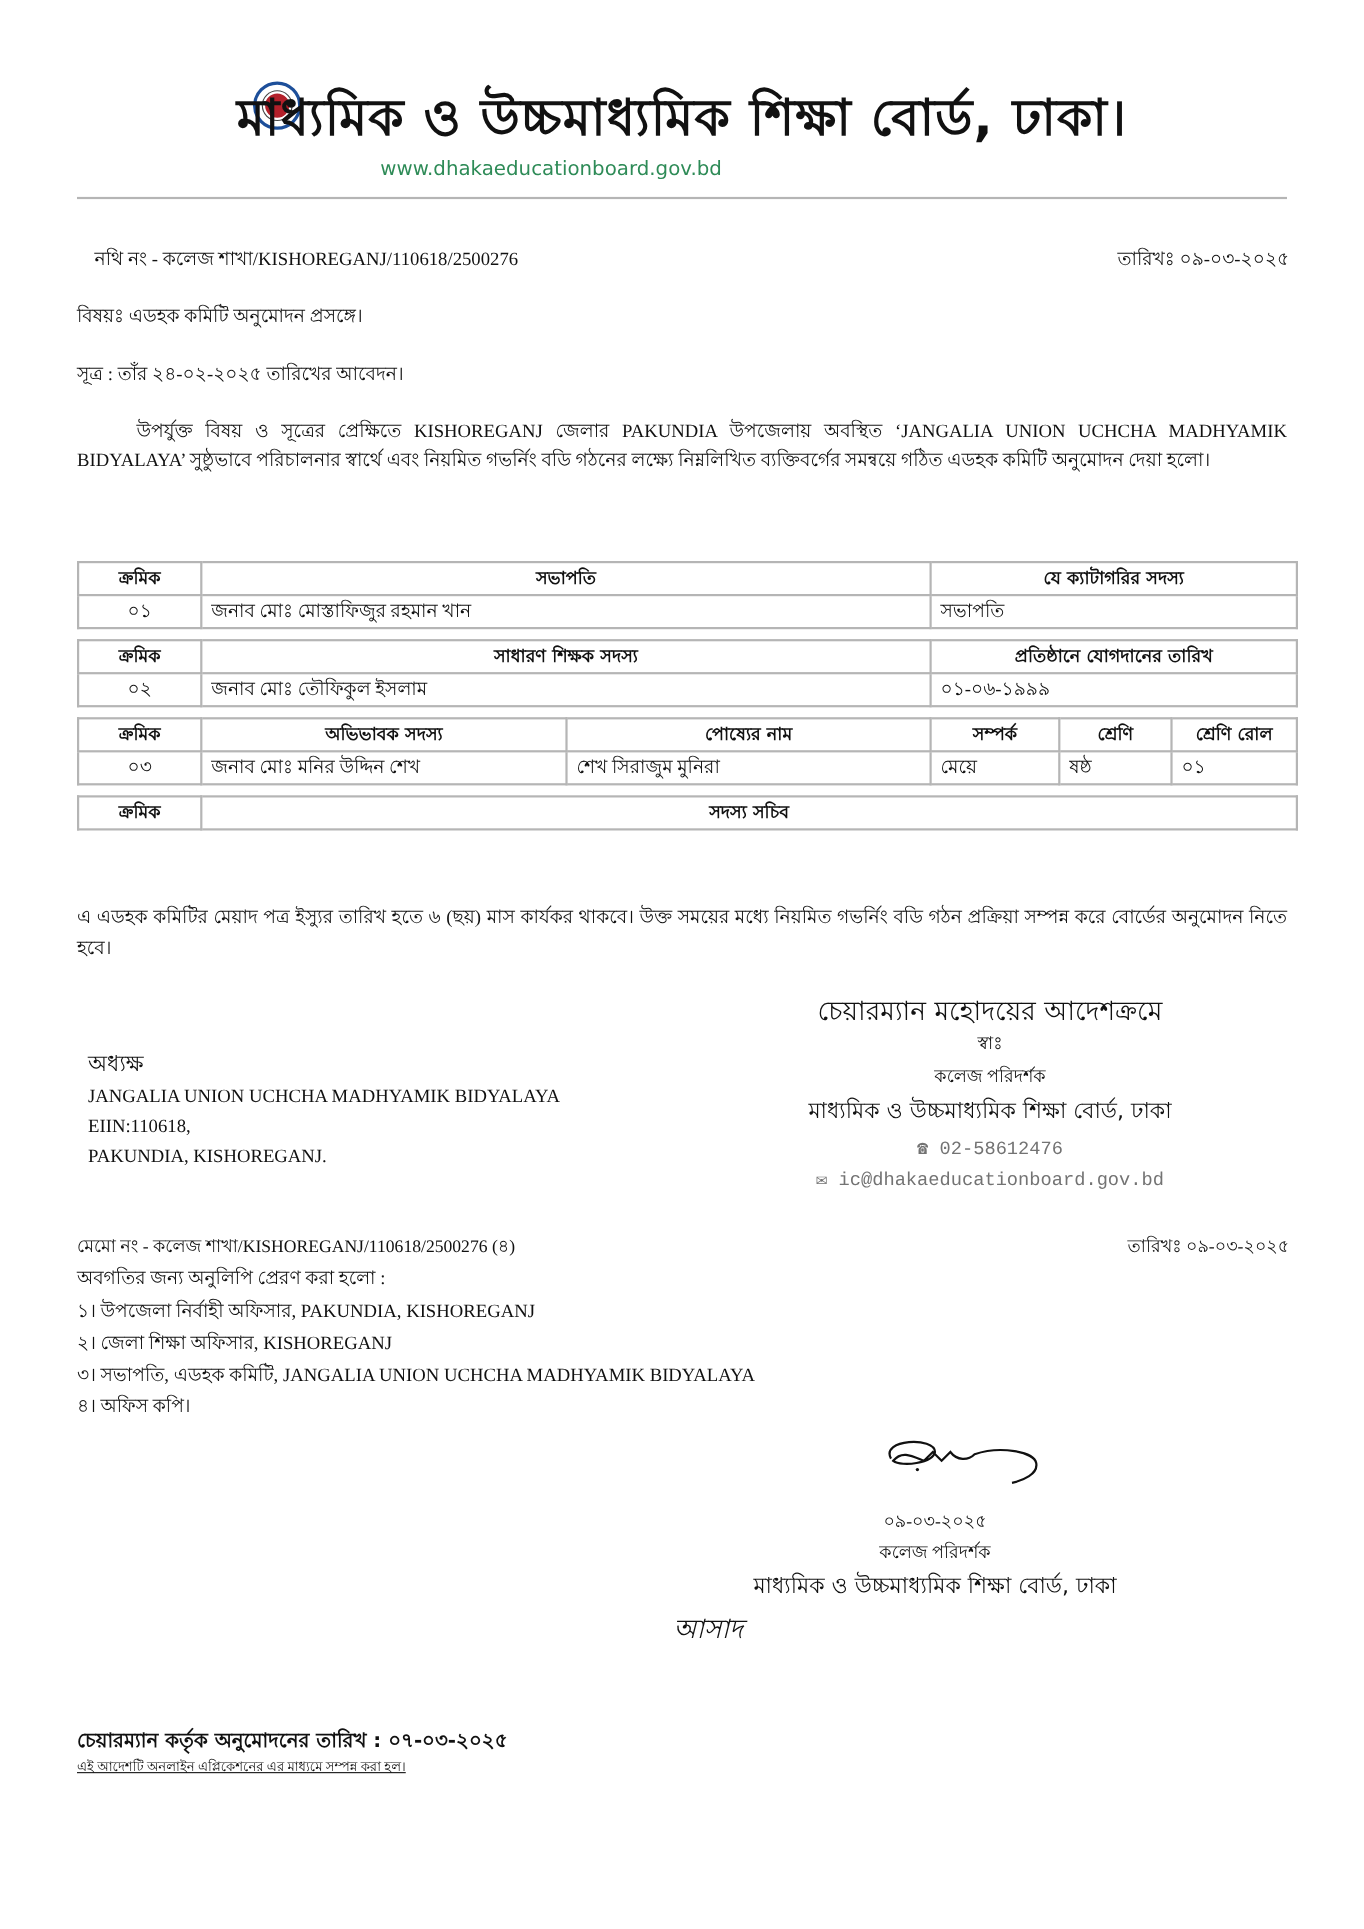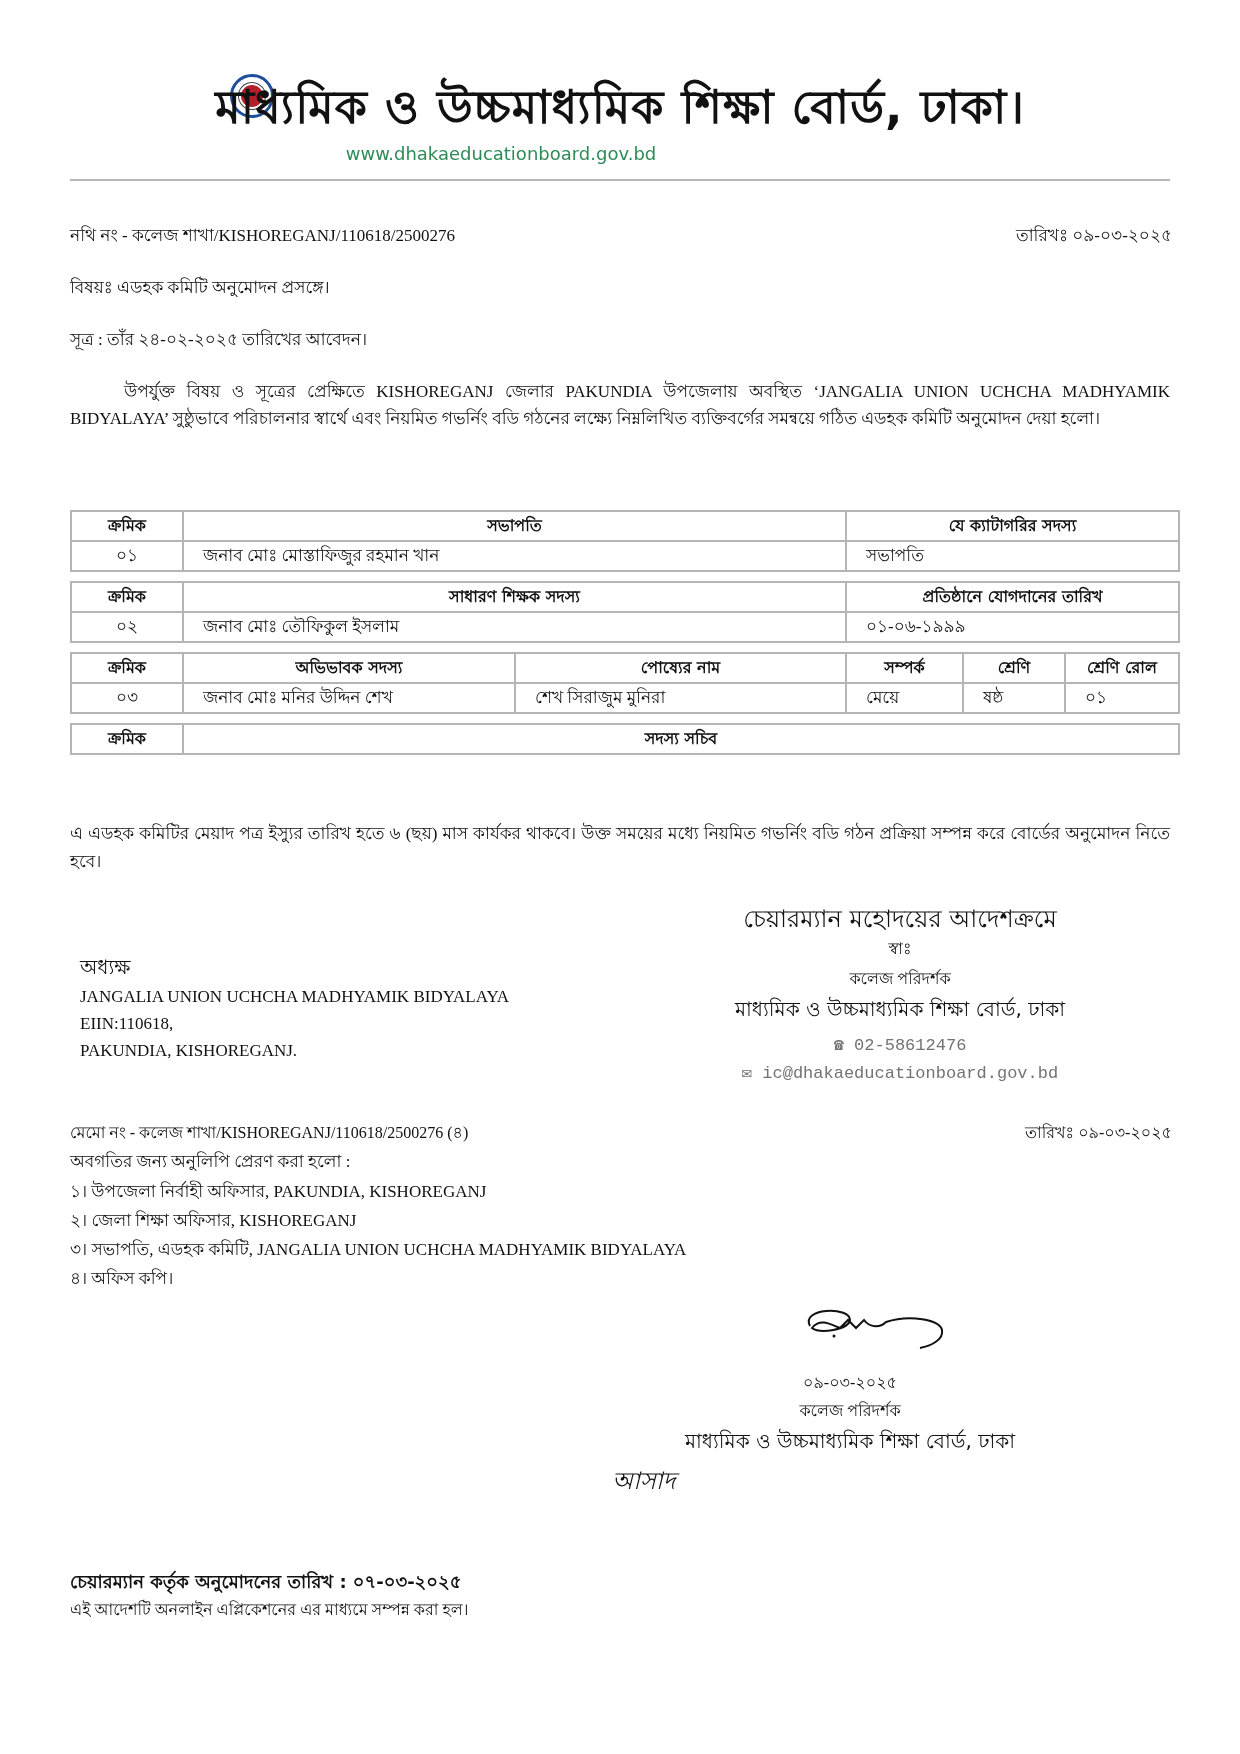--- a/index.html
+++ b/index.html
@@ -43,21 +43,21 @@
     font-size: 17px; line-height: 27px; text-align: justify;
     text-indent: 54px;
   }
 
   
   table.mt {
     position: absolute; left: 70px; width: 1110px;
     border-collapse: collapse; font-size: 17px;
   }
   table.mt td {
-    border: 2px solid #b5b5b5; height: 30px; padding: 0 19px;
+    border: 2px solid #b5b5b5; height: 30px; padding: 0 8px;
     white-space: nowrap;
   }
   table.mt tr.h td { font-weight: bold; text-align: center; font-family: "DejaVu Sans", sans-serif; font-size: 16px; }
   table.mt td.c { text-align: center; }
 
   .validity {
     position: absolute; top: 820px; left: 70px; width: 1100px;
     font-size: 17px; line-height: 28px; text-align: justify;
   }
 
@@ -71,21 +71,21 @@
 </head>
 <body>
 
 <div class="logo">
     <div class="logo-inner"></div>
   </div>
 <div class="header-title">মাধ্যমিক ও উচ্চমাধ্যমিক শিক্ষা বোর্ড, ঢাকা।</div>
 <div class="website">www.dhakaeducationboard.gov.bd</div>
 <div class="hr"></div>
 
-<div class="line" style="top:222px; left:70px;">নথি নং - কলেজ শাখা/KISHOREGANJ/110618/2500276</div>
+<div class="line" style="top:222px; left:86px;">নথি নং - কলেজ শাখা/KISHOREGANJ/110618/2500276</div>
 <div class="line" style="top:222px; right:68px;">তারিখঃ ০৯-০৩-২০২৫</div>
 
 <div class="line" style="top:274px; left:70px;">
   <span>বিষয়ঃ </span><span class="u">এডহক কমিটি অনুমোদন প্রসঙ্গে।</span>
 </div>
 <div class="line" style="top:326px; left:70px;">
   <span>সূত্র : </span><span class="u">তাঁর ২৪-০২-২০২৫ তারিখের আবেদন।</span>
 </div>
 
 <div class="para">উপর্যুক্ত বিষয় ও সূত্রের প্রেক্ষিতে KISHOREGANJ জেলার PAKUNDIA উপজেলায় অবস্থিত ‘JANGALIA UNION UCHCHA MADHYAMIK BIDYALAYA’ সুষ্ঠুভাবে পরিচালনার স্বার্থে এবং নিয়মিত গভর্নিং বডি গঠনের লক্ষ্যে নিম্নলিখিত ব্যক্তিবর্গের সমন্বয়ে গঠিত এডহক কমিটি অনুমোদন দেয়া হলো।</div>
@@ -204,13 +204,13 @@
     <circle cx="44" cy="38" r="1.5" fill="#111"></circle>
   </svg>
 </div>
 
 <div class="right-block" style="top:1370px; left:650px; font-size:16px;">০৯-০৩-২০২৫</div>
 <div class="right-block" style="top:1398px; left:650px; font-size:16px;">কলেজ পরিদর্শক</div>
 <div class="right-block" style="top:1426px; left:620px; width:460px; font-size:20px; font-family:'DejaVu Sans', sans-serif;">মাধ্যমিক ও উচ্চমাধ্যমিক শিক্ষা বোর্ড, ঢাকা</div>
 <div class="abs" style="top:1462px; left:612px; font-size:24px; font-style:italic; font-family:'DejaVu Sans', sans-serif;">আসাদ</div>
 
 <div class="line" style="top:1568px; left:70px; font-size:18px; font-weight:bold; font-family:'DejaVu Sans', sans-serif;">চেয়ারম্যান কর্তৃক অনুমোদনের তারিখ : ০৭-০৩-২০২৫</div>
-<div class="line" style="top:1597px; left:70px; font-size:16px;">এই আদেশটি অনলাইন এপ্লিকেশনের এর মাধ্যমে সম্পন্ন করা হল।</div>
+<div class="line" style="top:1597px; left:70px; font-size:12px;text-decoration:underline;">এই আদেশটি অনলাইন এপ্লিকেশনের এর মাধ্যমে সম্পন্ন করা হল।</div>
 
 </body></html>

